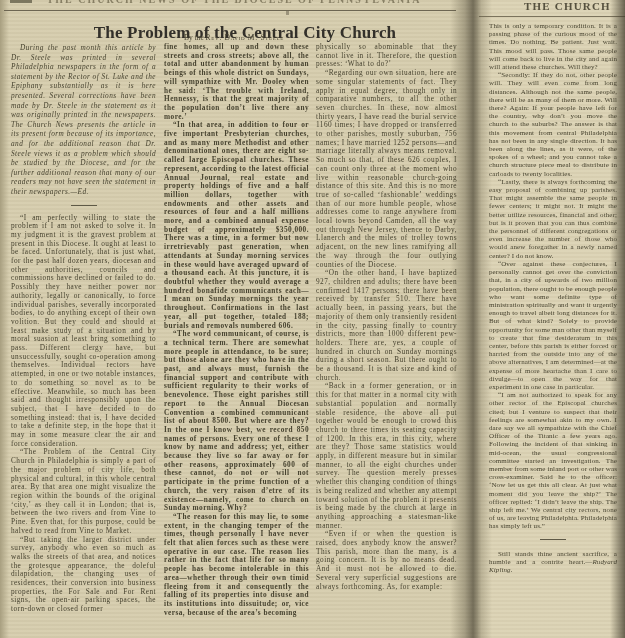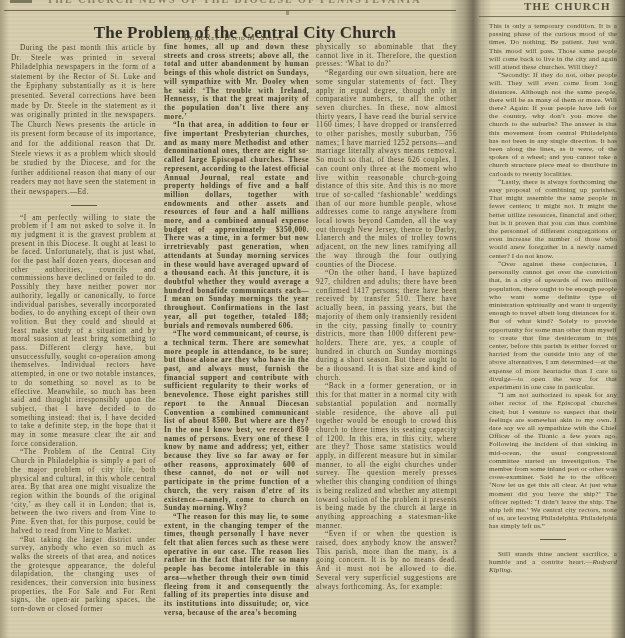--- a/index.html
+++ b/index.html
@@ -33,21 +33,21 @@
         font-size:7.5px;color:#45412f;}
   .byline .sc{font-variant:small-caps;letter-spacing:.7px;}
   .col{position:absolute;top:43px;height:592px;text-align:justify;overflow:hidden;}
   .colL{font-size:7.3px;line-height:8.7px;letter-spacing:.45px;}
   .col1{left:11px;width:145px;}
   .col2{left:164px;width:145px;font-weight:bold;}
   .col3{left:316px;width:141px;}
   .col4{left:489px;top:22px;width:128px;height:612px;font-size:7px;line-height:8.2px;letter-spacing:.1px;}
   .para{margin:0;text-indent:9px;}
   .para.flush{text-indent:0;}
-  .note{line-height:9.6px;}
+  .note{font-style:italic;line-height:9.6px;}
   .divider{width:26px;height:1px;background:#5e5946;margin:8px auto;}
   .closing{margin-top:10px;}
   .closing em{font-style:italic;}
 </style>
 </head>
 <body>
 
 <div class="scan">
   <div class="page-right-bg"></div>
   <div class="texture"></div>

